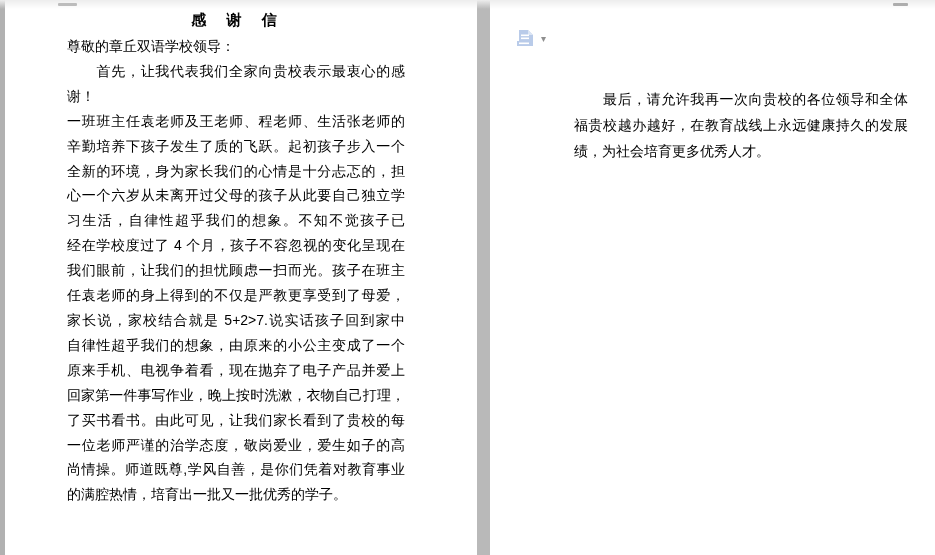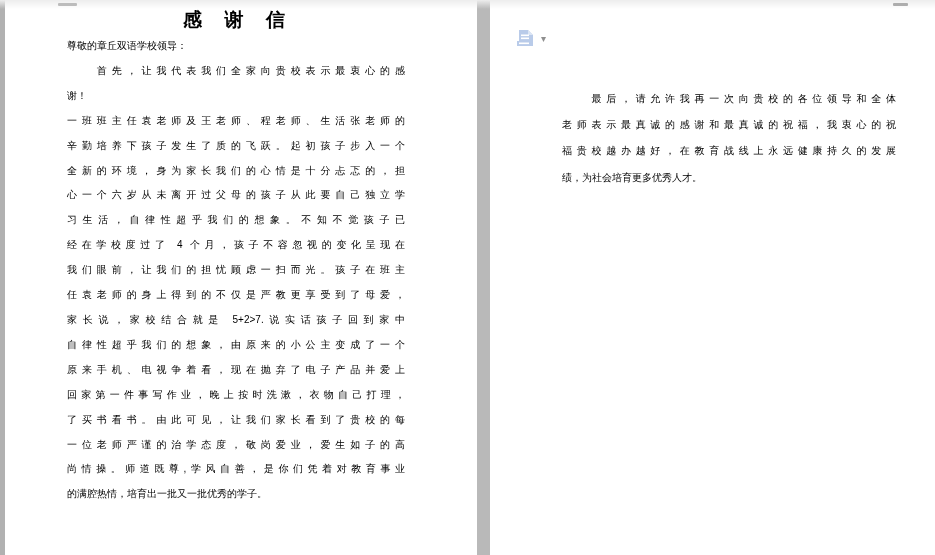--- a/index.html
+++ b/index.html
@@ -15,30 +15,30 @@
   .page-left{left:5px;width:472px;height:555px;}
   .page-right{left:490px;width:445px;height:555px;}
   .top-shade{position:absolute;left:0;top:0;width:935px;height:9px;
     background:linear-gradient(#ededed,rgba(255,255,255,0));pointer-events:none;}
   .notch{position:absolute;height:3px;background:#bcbcbc;border-radius:1px;}
   .notch-l{left:58px;top:3px;width:19px;}
   .notch-r{left:893px;top:3px;width:15px;background:#adadad;}
 
   .p1-content{position:absolute;left:62px;top:5px;width:338px;}
   .doc-title{
-    width:338px;text-align:center;font-weight:bold;font-size:19px;
+    width:338px;text-align:center;font-weight:bold;font-size:15px;
     line-height:29px;letter-spacing:4px;white-space:pre;
   }
   .line{
-    width:338px;font-size:10px;line-height:24.9px;
+    width:338px;font-size:14px;line-height:24.9px;
     text-align:justify;text-align-last:justify;
   }
   .line.para-end{text-align-last:left;}
 
-  .p2-content{position:absolute;left:72px;top:86px;width:334px;}
+  .p2-content{position:absolute;left:84px;top:86px;width:334px;}
   .p2-content .line{width:334px;line-height:26.2px;}
 
   .paste-btn{
     position:absolute;left:25px;top:27px;width:38px;height:24px;
     display:flex;align-items:center;gap:4px;cursor:pointer;background:transparent;border:0;padding:0;
   }
   .paste-arrow{
     font-size:10px;color:#8f8f8f;line-height:10px;
     font-family:"DejaVu Sans",sans-serif;
   }
@@ -89,21 +89,20 @@
           <rect x="6" y="9.5" width="8" height="1.6" fill="#ffffff"></rect>
           <rect x="2" y="13" width="14" height="5" fill="#b9cbe9"></rect>
           <rect x="4" y="14.5" width="10" height="1.6" fill="#ffffff"></rect>
         </svg>
       </span>
       <span class="paste-arrow">▾</span>
     </button>
     <div class="p2-content">
       <div>
           <div class="line">　　最后，请允许我再一次向贵校的各位领导和全体</div>
-          <div class="line">老师表示最真诚的感谢和最真诚的祝福，我衷心的祝</div>
           <div class="line">福贵校越办越好，在教育战线上永远健康持久的发展</div>
           <div class="line para-end">绩，为社会培育更多优秀人才。</div>
         </div>
     </div>
   </div>
 
   <div class="top-shade"></div>
   <div class="notch notch-l"></div>
   <div class="notch notch-r"></div>
 

